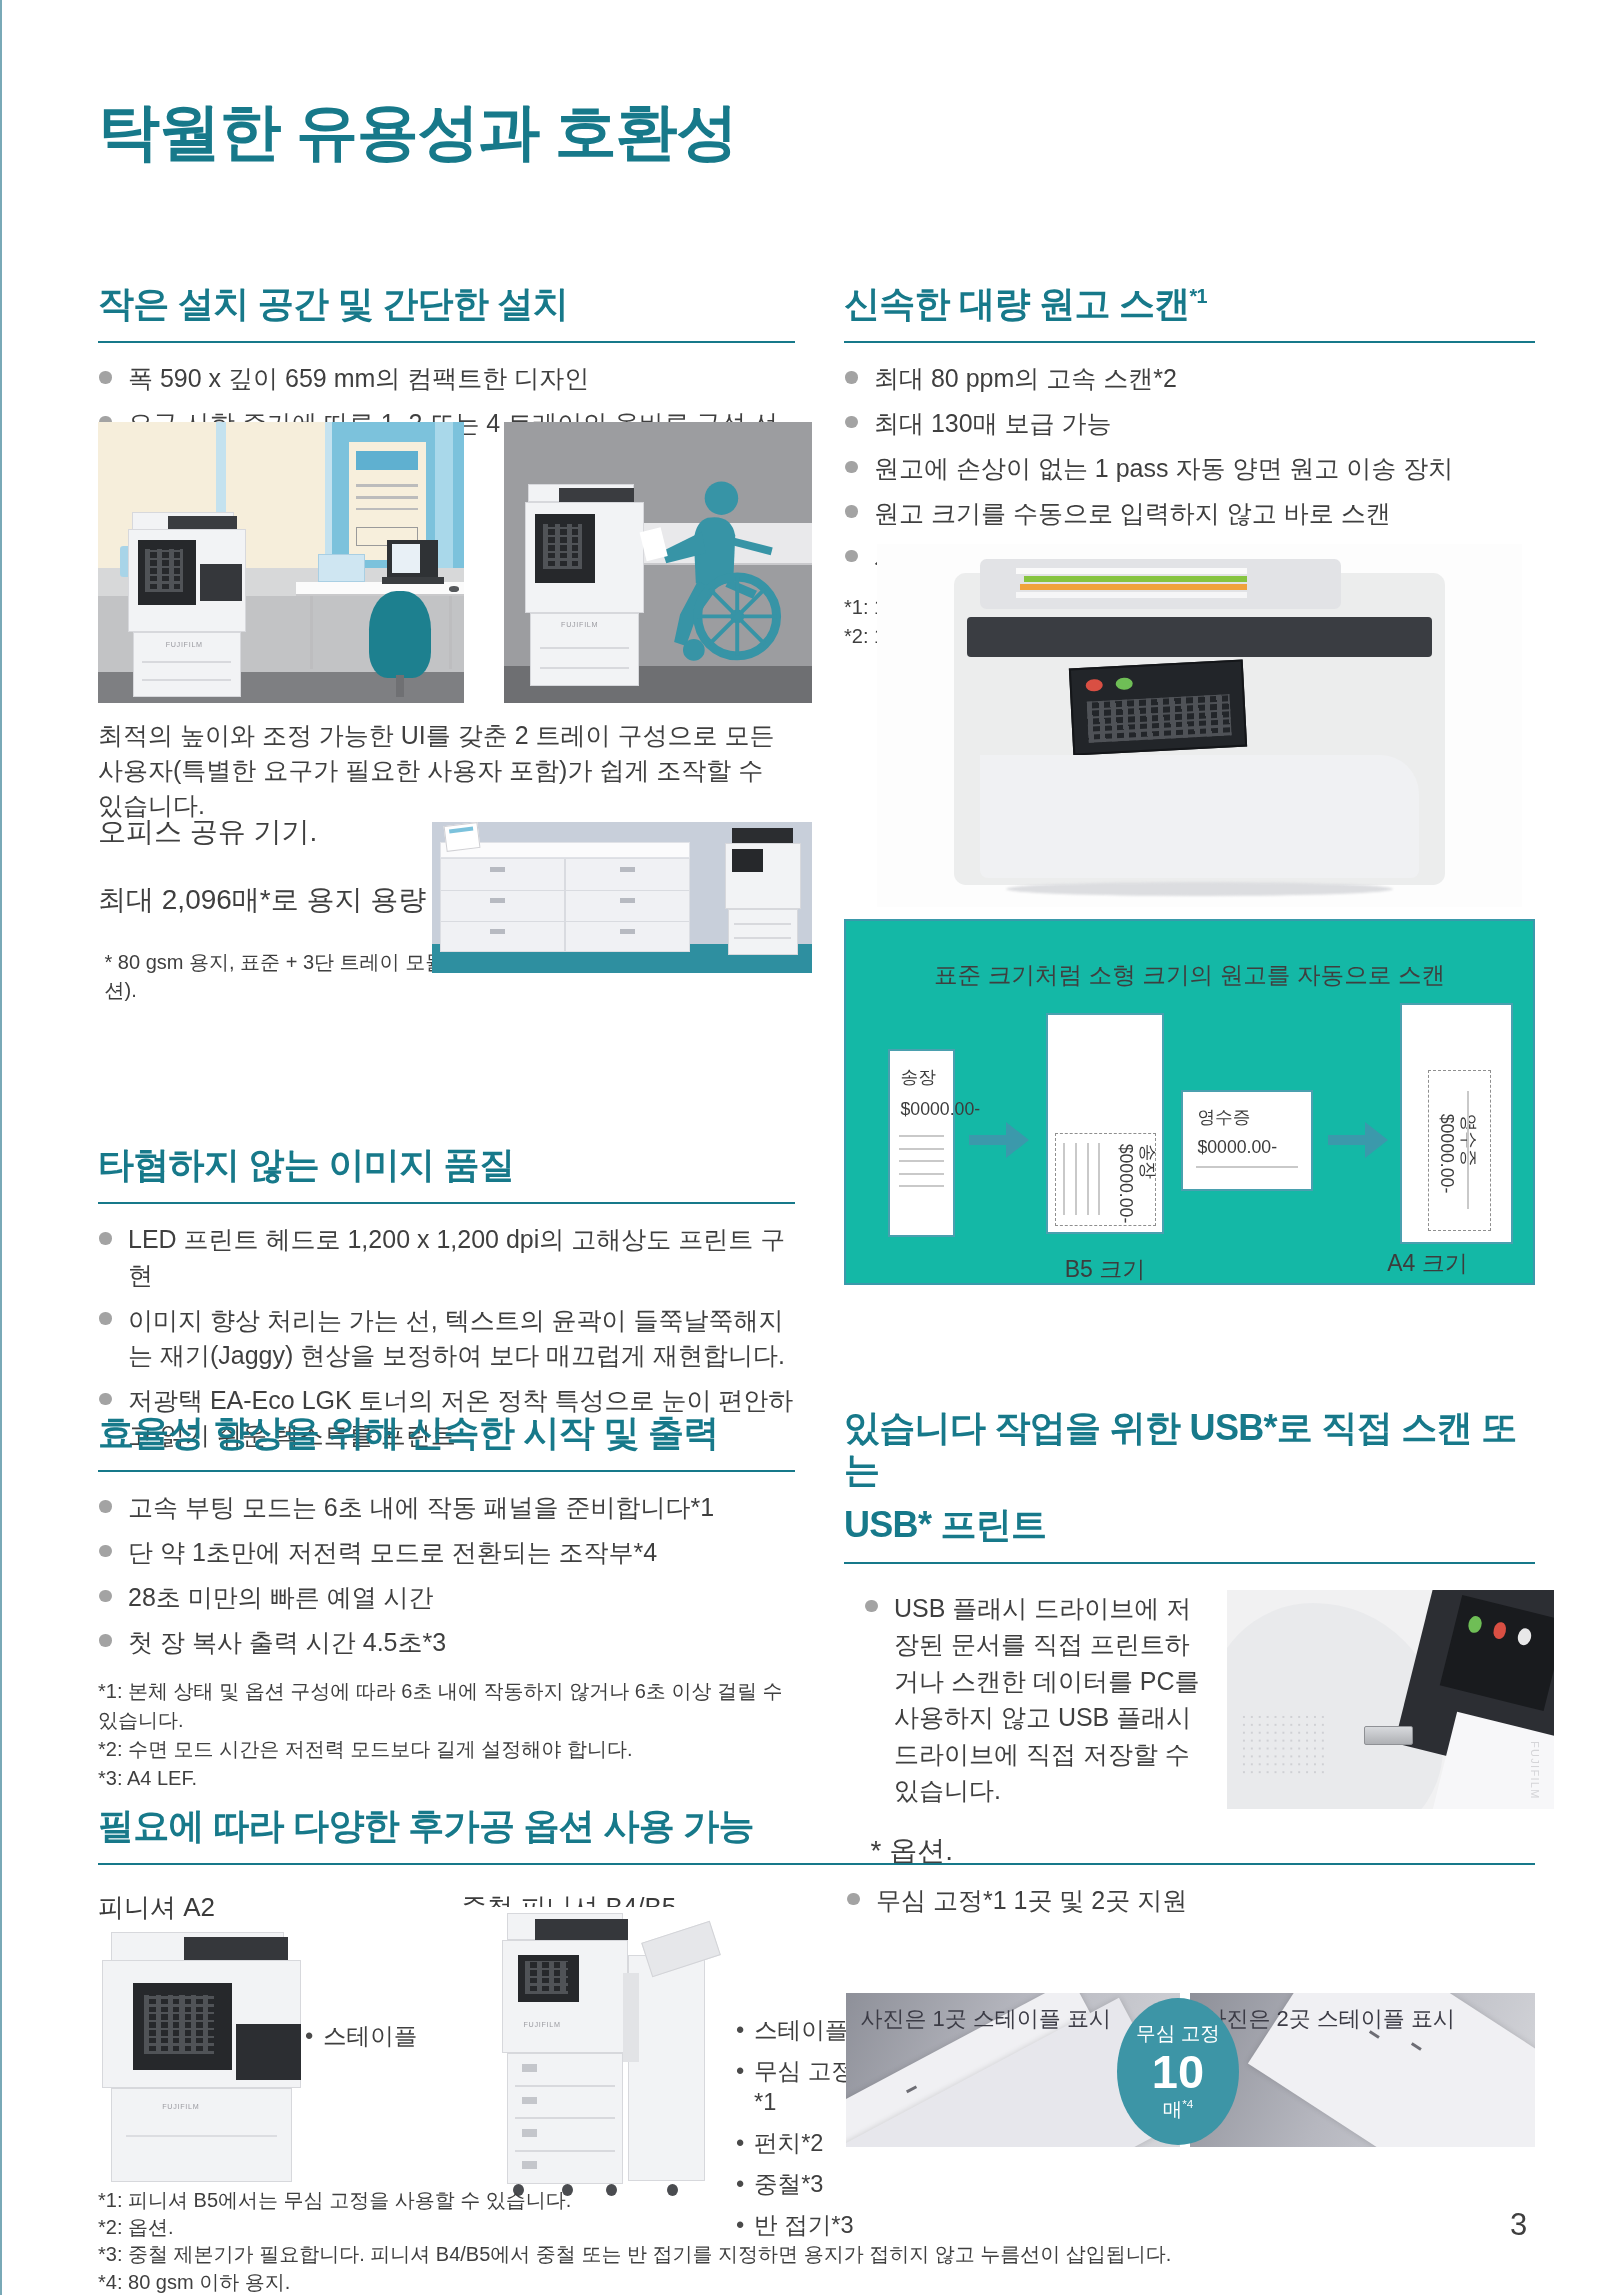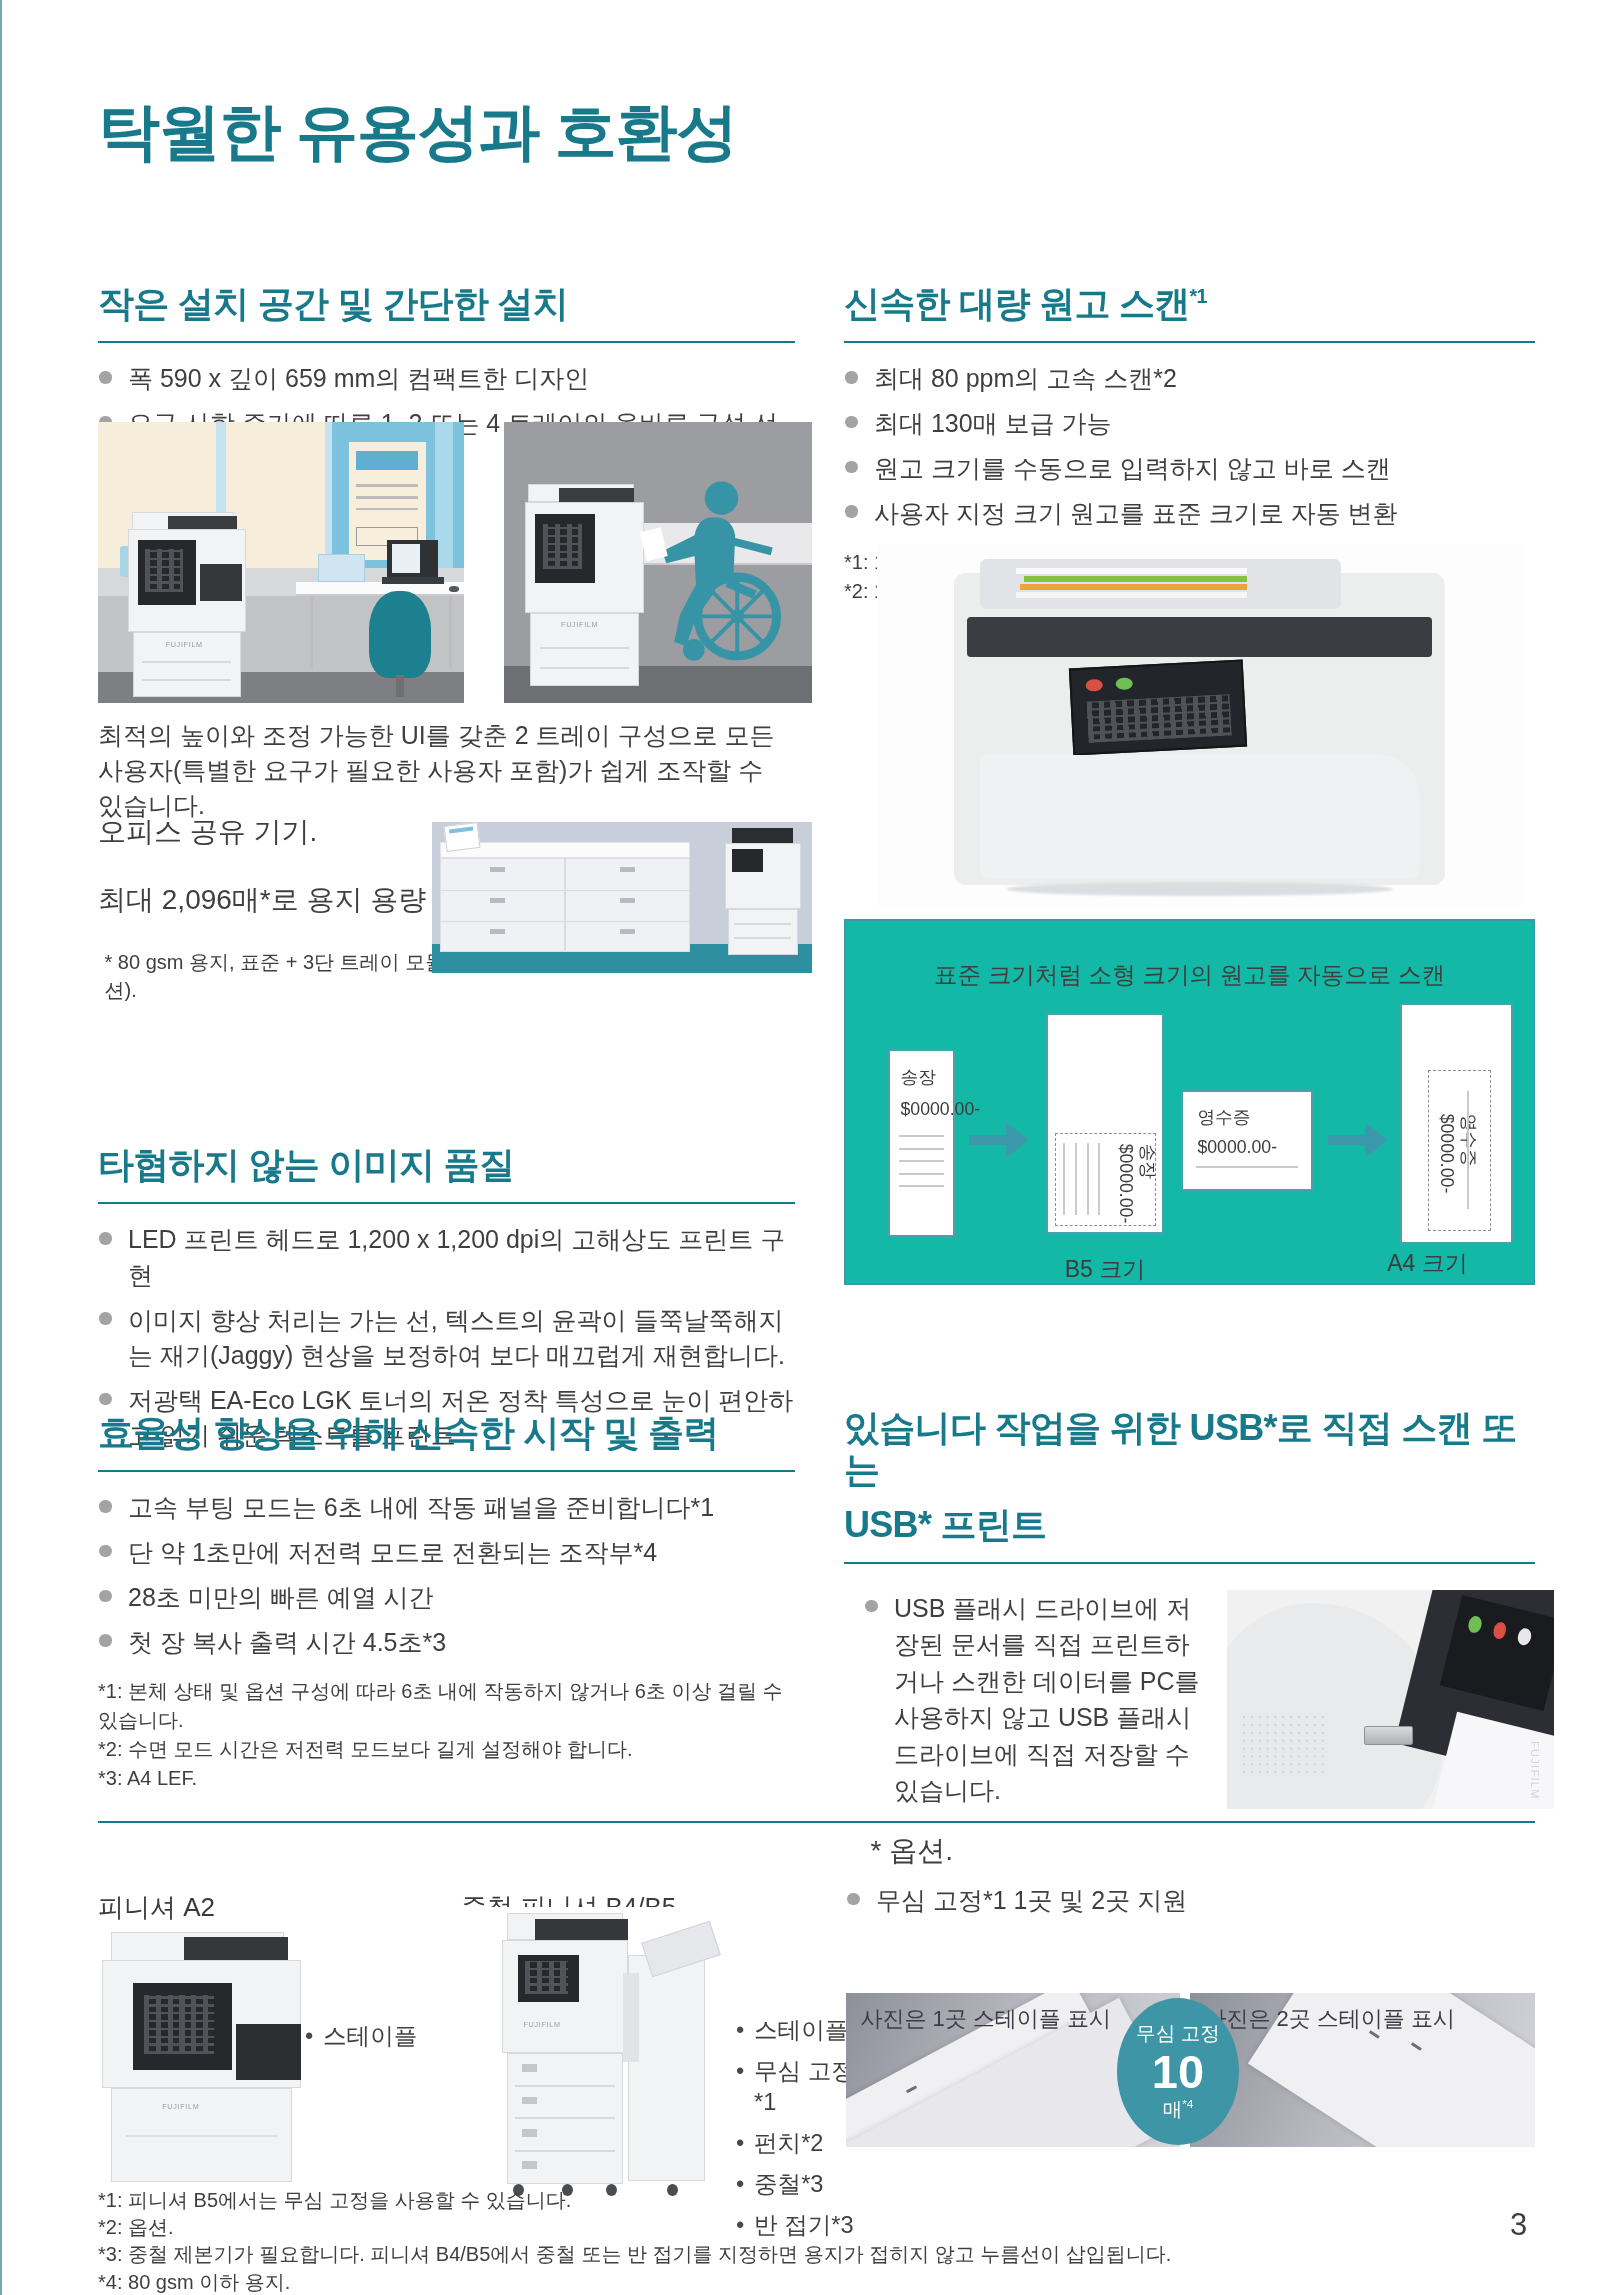--- a/index.html
+++ b/index.html
@@ -103,20 +103,21 @@
       <div class="b-item">요구 사항 증가에 따른 1, 2 또는 4 트레이의 올바른 구성 선택</div>
     </div>
   </div>
 
   <div class="section" style="left:844px;top:283px;width:691px;">
     <h2 class="sec-h"><span>신속한 대량 원고 스캔</span><span class="h-sup">*1</span></h2>
     <div class="rule"></div>
     <div class="blist">
       <div class="b-item">최대 80 ppm의 고속 스캔*2</div>
       <div class="b-item">최대 130매 보급 가능</div>
+      <div class="b-item">원고에 손상이 없는 1 pass 자동 양면 원고 이송 장치</div>
       <div class="b-item">원고 크기를 수동으로 입력하지 않고 바로 스캔</div>
       <div class="b-item">사용자 지정 크기 원고를 표준 크기로 자동 변환</div>
     </div>
     <div class="notes">
       <div class="note-line">*1: 1 pass 양면 스캔 모델.</div>
       <div class="note-line">*2: 1 pass 양면 스캔 표준 문서(A4, LEF), 200 dpi, 폴더로 스캔.</div>
     </div>
   </div>
 
   <div class="illus illus-office">
@@ -360,20 +361,21 @@
           </div>
         </div>
         <div class="abs" style="left:66%;top:62%;width:40%;height:46%;background:#f7f7f9;transform:rotate(14deg);"></div>
         <div class="abs" style="left:42%;top:62%;width:15%;height:9%;background:linear-gradient(180deg,#d8dadd,#aeb0b4);border:1.3px solid #8f9195;border-radius:2px;"></div>
         <div class="abs" style="writing-mode:vertical-rl;right:4%;bottom:4%;color:#d5d5d8;font-size:11px;letter-spacing:1.3px;">FUJIFILM</div>
       </div>
     </div>
   </div>
 
   <div class="section" style="left:98px;top:1805px;width:1437px;">
+    <h2 class="sec-h">필요에 따라 다양한 후가공 옵션 사용 가능</h2>
     <div class="rule"></div>
   </div>
 
   <div class="fin-label" style="left:98px;top:1890px;text-align:right;">피니셔 A2</div>
   <div class="fin-label" style="left:461px;top:1890px;">중철 피니셔 B4/B5</div>
   <div class="b-item" style="position:absolute;left:846px;top:1883px;width:687px;">무심 고정*1 1곳 및 2곳 지원</div>
 
   <div class="illus" style="left:98px;top:1927px;width:216px;height:255px;background:#ffffff;">
     <div class="abs mfp-body" style="left:6%;top:2%;width:80%;height:12%;"></div>
     <div class="abs" style="left:40%;top:4%;width:48%;height:11%;background:#35373b;"></div>

